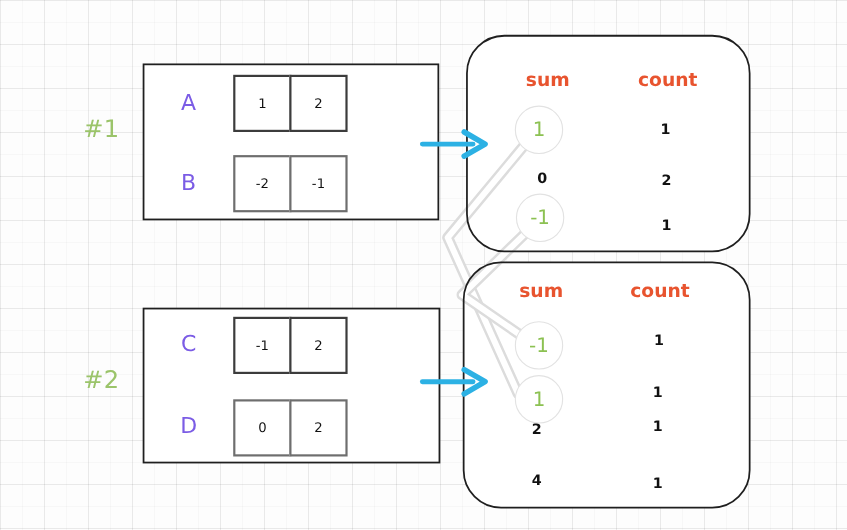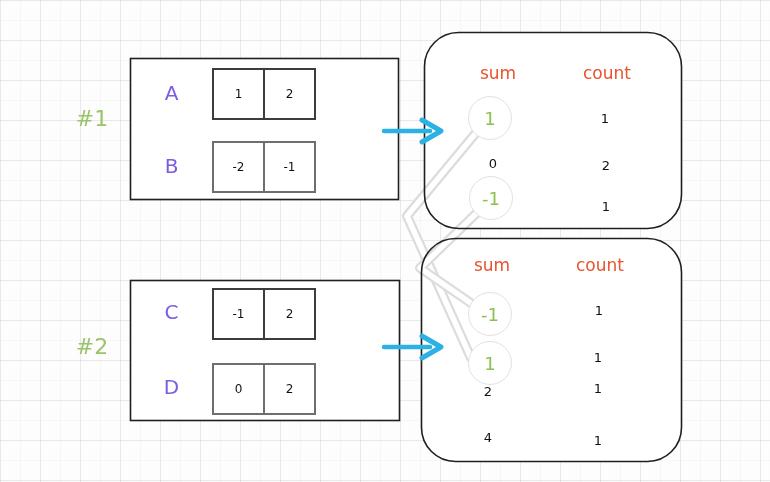--- a/index.html
+++ b/index.html
@@ -12,21 +12,21 @@
     background-color:#fdfdfd;
     background-image:
       linear-gradient(to right, rgba(0,0,0,0.055) 1px, transparent 1px),
       linear-gradient(to bottom, rgba(0,0,0,0.055) 1px, transparent 1px),
       linear-gradient(to right, rgba(0,0,0,0.022) 1px, transparent 1px),
       linear-gradient(to bottom, rgba(0,0,0,0.022) 1px, transparent 1px);
     background-size:40px 40px,40px 40px,20px 20px,20px 20px;
   }
   svg.layer{position:absolute;left:0;top:0;z-index:1;}
   .abs{position:absolute;z-index:2;}
-  .ctr{transform:translate(-50%,-50%);white-space:nowrap;}
+  .ctr{transform:translate(-50%,-50%);white-space:nowrap;font-weight:bold;}
   .row-label{font-size:20px;font-weight:500;color:#7b5ce5;letter-spacing:1px;}
   .group-tag{font-size:22px;font-weight:500;color:#9bc46a;}
   .cellrow{display:flex;}
   .cell{
     width:49px;height:48px;border:2px solid #3c3c3c;background:#fff;
     display:flex;align-items:center;justify-content:center;
     font-size:12px;color:#111;
   }
   .cell + .cell{margin-left:-2px;}
   .cellrow.soft .cell{border-color:#6e6e6e;}

